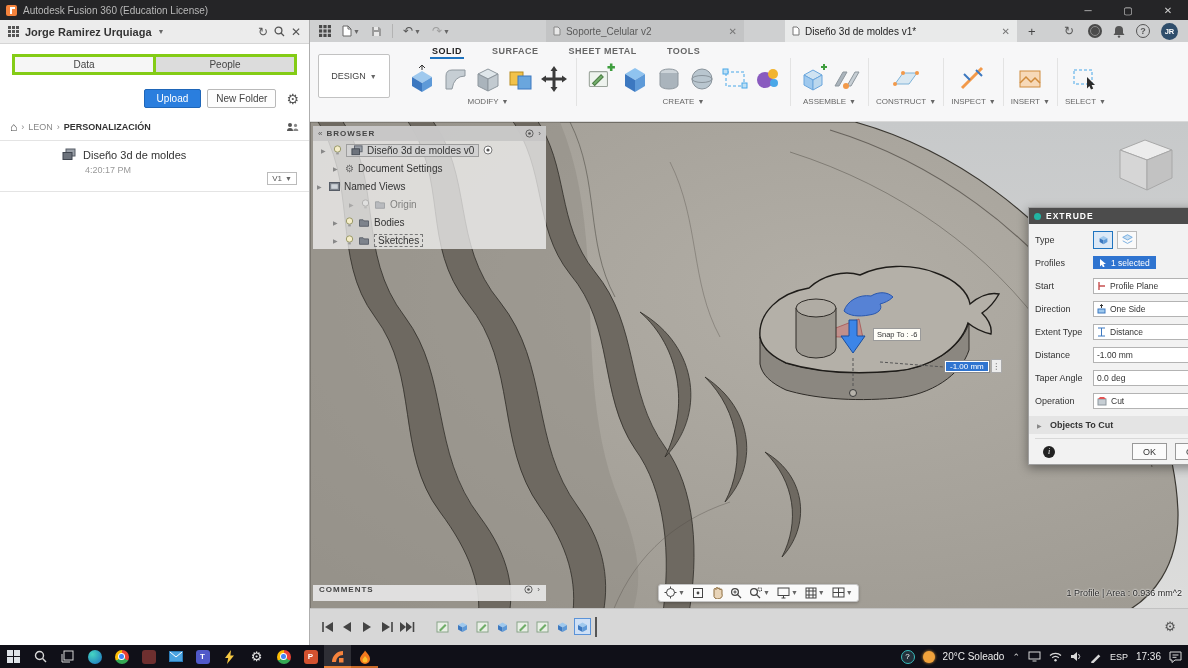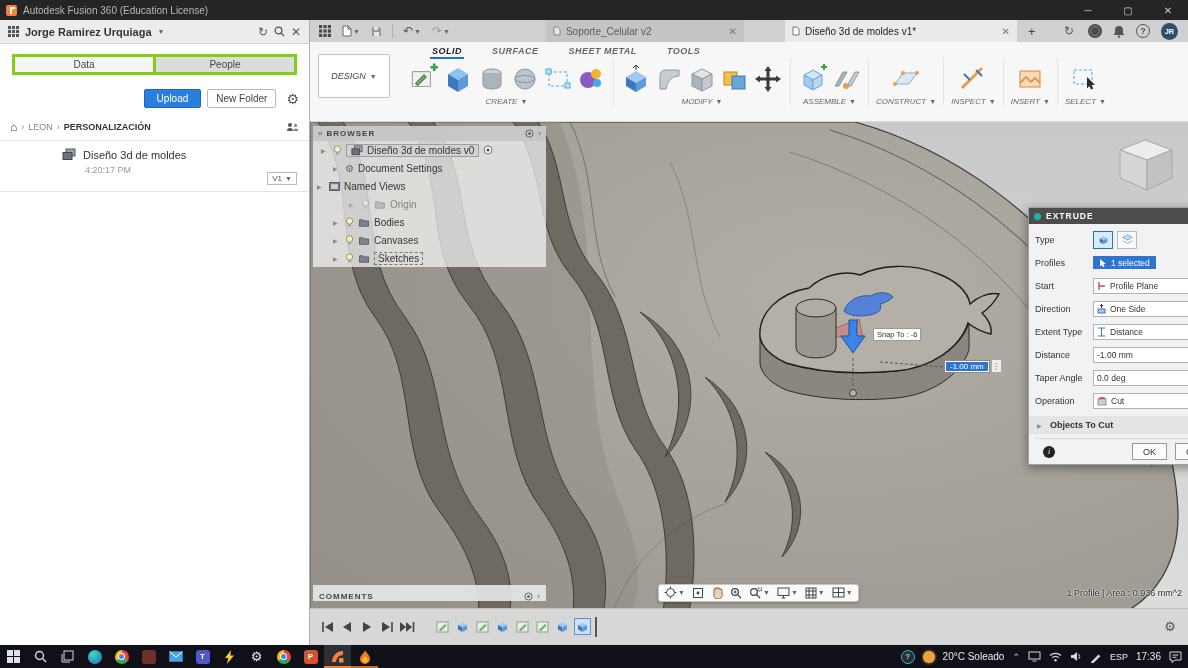--- a/index.html
+++ b/index.html
@@ -55,21 +55,21 @@
   .doc-tab .x{color:#777;font-size:10px;margin-left:auto;}
   .doc-tab .lbl{white-space:nowrap;overflow:hidden;text-overflow:ellipsis;text-align:right;}
   #tab-add{font-size:13px;color:#444;padding:0 6px;}
   #tabbar-right{margin-left:auto;display:flex;align-items:center;gap:11px;padding-right:10px;}
   #avatar{width:17px;height:17px;border-radius:50%;background:#2e4d6b;color:#fff;font-size:7.5px;display:flex;align-items:center;justify-content:center;font-weight:bold;}
   .help-circ{width:14px;height:14px;border-radius:50%;border:1.4px solid #555;color:#555;font-size:9px;display:flex;align-items:center;justify-content:center;font-weight:bold;}
   .globe-circ{width:14px;height:14px;border-radius:50%;background:#4a4a4a;position:relative;}
   .globe-circ::after{content:"";position:absolute;inset:2px;border-radius:50%;border:1px solid #8a8a8a;}
 
   
-  #ribbon{height:82px;background:#f7f7f8;border-bottom:1px solid #d9d9d9;position:relative;display:flex;align-items:flex-start;padding-left:8px;font-style:italic;}
+  #ribbon{height:82px;background:#f7f7f8;border-bottom:1px solid #d9d9d9;position:relative;display:flex;align-items:flex-start;padding-left:8px;}
   #ribbon-tabs{position:absolute;top:2px;left:120px;display:flex;gap:26px;}
   .rtab{font-size:9px;font-weight:bold;color:#666;letter-spacing:.5px;padding:2px 2px 3px 2px;}
   .rtab.active{color:#222;box-shadow:inset 0 -2px 0 #1f74c0;}
   #design-box{margin-top:12px;width:72px;height:44px;background:#fff;border:1px solid #c2c2c2;border-radius:2px;display:flex;align-items:center;justify-content:center;gap:4px;font-size:9px;color:#444;}
   #rb-groups{display:flex;margin-top:16px;margin-left:10px;}
   .rb-group{display:flex;flex-direction:column;align-items:center;padding:0 7px;border-right:1px solid #e3e3e3;}
   .rb-icons{display:flex;align-items:flex-end;gap:3px;height:36px;}
   .rb-label{font-size:8px;color:#666;margin-top:3px;display:flex;gap:3px;align-items:center;}
 
   
@@ -114,21 +114,21 @@
   
   #snap-tip{left:563px;top:206px;background:#fffef8;border:1px solid #9a9a9a;font-size:7.5px;color:#333;padding:1px 3px;white-space:nowrap;}
   #float-val{left:634px;top:237px;display:flex;align-items:center;}
   #float-val .box{background:#fff;border:1px solid #8a8a8a;padding:1px;display:flex;align-items:center;}
   #float-val .chip{background:#2f74d0;color:#fff;font-size:8px;padding:0 4px;white-space:nowrap;}
   #float-val .grip{width:11px;height:14px;background:#ececec;border:1px solid #aaa;margin-left:1px;color:#555;font-size:8px;display:flex;align-items:center;justify-content:center;}
 
   #viewcube{left:792px;top:6px;}
   #vp-status{right:6px;bottom:10px;font-size:9px;color:#1e1e1e;text-shadow:0 0 2px #fff,0 0 2px #fff;}
 
-  #comments-bar{left:3px;bottom:7px;width:233px;height:16px;background:rgba(232,232,232,0.9);display:flex;align-items:flex-end;padding:0 6px;gap:4px;}
+  #comments-bar{left:3px;bottom:7px;width:233px;height:16px;background:rgba(232,232,232,0.9);display:flex;align-items:flex-start;padding:0 6px;gap:4px;}
   #comments-bar .t{font-size:8px;font-weight:bold;letter-spacing:1px;color:#444;}
   #comments-bar .spacer{flex:1;}
 
   #navbar{left:348px;bottom:6px;height:18px;background:#fafafa;border:1px solid #c5c5c5;border-radius:3px;box-shadow:0 1px 3px rgba(0,0,0,.25);display:flex;align-items:center;padding:0 5px;gap:7px;}
   .nav-it{display:flex;align-items:center;gap:1px;color:#444;}
 
   
   #timeline{height:38px;background:#d7d7d7;border-top:1px solid #c2c2c2;display:flex;align-items:center;padding:0 8px;}
   .pb-btn{width:18px;height:18px;display:flex;align-items:center;justify-content:center;margin-right:2px;}
   #tl-icons{display:flex;gap:3px;margin-left:16px;align-items:center;}
@@ -308,20 +308,49 @@
           <span class="rtab">SHEET METAL</span>
           <span class="rtab">TOOLS</span>
         </div>
         <div id="design-box">
           <span>DESIGN</span>
             <span class="caret">▼</span>
         </div>
         <div id="rb-groups">
           <div class="rb-group">
             <div class="rb-icons">
+              <svg width="30" height="30" viewBox="0 0 30 30">
+                  <path d="M5 13 L15 7 L25 13 L15 19Z" fill="#9fc9ee"></path>
+                  <path d="M5 13 L15 19 V28 L5 22Z" fill="#3c78c0"></path>
+                  <path d="M25 13 L15 19 V28 L25 22Z" fill="#5e9ad8"></path>
+                  <path d="M15 1 v5 M12 4 l3 -3 3 3" stroke="#333" fill="none"></path>
+                </svg>
+              <svg width="30" height="30" viewBox="0 0 30 30">
+                  <path d="M6 25 V12 Q6 6 12 6 H25 V12 Q14 12 12 25Z" fill="#c6ced4" stroke="#8e979e"></path>
+                </svg>
+              <svg width="30" height="30" viewBox="0 0 30 30">
+                  <path d="M5 10 L15 5 L25 10 L15 15Z" fill="#dfe6ea" stroke="#8e979e"></path>
+                  <path d="M5 10 L15 15 V27 L5 22Z" fill="#aab4bc" stroke="#8e979e"></path>
+                  <path d="M25 10 L15 15 V27 L25 22Z" fill="#c2cad0" stroke="#8e979e"></path>
+                </svg>
+              <svg width="30" height="30" viewBox="0 0 30 30">
+                  <rect x="4" y="8" width="13" height="13" fill="#f2c24a" stroke="#b88b1f"></rect>
+                  <rect x="12" y="12" width="13" height="13" fill="#6aa6dd" stroke="#3c78c0"></rect>
+                </svg>
+              <svg width="30" height="30" viewBox="0 0 30 30">
+                  <path d="M15 2 L18.5 7 H16.5 V13.5 H23 V11.5 L28 15 L23 18.5 V16.5 H16.5 V23 H18.5 L15 28 L11.5 23 H13.5 V16.5 H7 V18.5 L2 15 L7 11.5 V13.5 H13.5 V7 H11.5Z" fill="#3a3a3a"></path>
+                </svg>
+            </div>
+            <div class="rb-label">
+                <span>MODIFY</span>
+                <span class="caret">▼</span>
+              </div>
+          </div>
+          <div class="rb-group">
+            <div class="rb-icons">
               <svg width="32" height="32" viewBox="0 0 30 30">
                   <rect x="5" y="9" width="17" height="14" rx="1" fill="#eef3ee" stroke="#9aa39a"></rect>
                   <path d="M8 20 L16 12 l2 2 -8 8Z" fill="#74b06c" stroke="#4d7d46"></path>
                   <path d="M22 5 h7 M25.5 1.5 v7" stroke="#3f9e3f" stroke-width="2.4"></path>
                 </svg>
               <svg width="32" height="32" viewBox="0 0 32 32">
                   <path d="M6 12 L16 6 L26 12 L16 18Z" fill="#8fc3ef"></path>
                   <path d="M6 12 L16 18 V30 L6 24Z" fill="#3c78c0"></path>
                   <path d="M26 12 L16 18 V30 L26 24Z" fill="#5e9ad8"></path>
                 </svg>
@@ -339,49 +368,20 @@
                   <rect x="22" y="19" width="5" height="5" fill="#bfe0f5" stroke="#49a7e8"></rect>
                 </svg>
               <svg width="30" height="30" viewBox="0 0 30 30">
                   <circle cx="12" cy="16" r="8" fill="#8a5bbf"></circle>
                   <circle cx="20" cy="10" r="5" fill="#f2b430"></circle>
                   <circle cx="21" cy="19" r="4" fill="#49a7e8"></circle>
                 </svg>
             </div>
             <div class="rb-label">
                 <span>CREATE</span>
-                <span class="caret">▼</span>
-              </div>
-          </div>
-          <div class="rb-group">
-            <div class="rb-icons">
-              <svg width="30" height="30" viewBox="0 0 30 30">
-                  <path d="M5 13 L15 7 L25 13 L15 19Z" fill="#9fc9ee"></path>
-                  <path d="M5 13 L15 19 V28 L5 22Z" fill="#3c78c0"></path>
-                  <path d="M25 13 L15 19 V28 L25 22Z" fill="#5e9ad8"></path>
-                  <path d="M15 1 v5 M12 4 l3 -3 3 3" stroke="#333" fill="none"></path>
-                </svg>
-              <svg width="30" height="30" viewBox="0 0 30 30">
-                  <path d="M6 25 V12 Q6 6 12 6 H25 V12 Q14 12 12 25Z" fill="#c6ced4" stroke="#8e979e"></path>
-                </svg>
-              <svg width="30" height="30" viewBox="0 0 30 30">
-                  <path d="M5 10 L15 5 L25 10 L15 15Z" fill="#dfe6ea" stroke="#8e979e"></path>
-                  <path d="M5 10 L15 15 V27 L5 22Z" fill="#aab4bc" stroke="#8e979e"></path>
-                  <path d="M25 10 L15 15 V27 L25 22Z" fill="#c2cad0" stroke="#8e979e"></path>
-                </svg>
-              <svg width="30" height="30" viewBox="0 0 30 30">
-                  <rect x="4" y="8" width="13" height="13" fill="#f2c24a" stroke="#b88b1f"></rect>
-                  <rect x="12" y="12" width="13" height="13" fill="#6aa6dd" stroke="#3c78c0"></rect>
-                </svg>
-              <svg width="30" height="30" viewBox="0 0 30 30">
-                  <path d="M15 2 L18.5 7 H16.5 V13.5 H23 V11.5 L28 15 L23 18.5 V16.5 H16.5 V23 H18.5 L15 28 L11.5 23 H13.5 V16.5 H7 V18.5 L2 15 L7 11.5 V13.5 H13.5 V7 H11.5Z" fill="#3a3a3a"></path>
-                </svg>
-            </div>
-            <div class="rb-label">
-                <span>MODIFY</span>
                 <span class="caret">▼</span>
               </div>
           </div>
           <div class="rb-group">
             <div class="rb-icons">
               <svg width="30" height="30" viewBox="0 0 30 30">
                   <path d="M6 11 L15 6 L24 11 L15 16Z" fill="#cfe3f2" stroke="#6aa6dd"></path>
                   <path d="M6 11 L15 16 V26 L6 21Z" fill="#9fc9ee" stroke="#6aa6dd"></path>
                   <path d="M24 11 L15 16 V26 L24 21Z" fill="#bcd8ee" stroke="#6aa6dd"></path>
                   <path d="M23 3 h6 M26 0 v6" stroke="#3f9e3f" stroke-width="2"></path>
@@ -555,31 +555,20 @@
           <div class="br-row" style="padding-left:20px;">
             <span class="tri">▶</span>
             <svg width="9" height="10" viewBox="0 0 9 10">
                 <circle cx="4.5" cy="4" r="3.2" fill="#f5edc8" stroke="#9a9a6a"></circle>
                 <rect x="3.2" y="7.4" width="2.6" height="2" fill="#999"></rect>
               </svg>
             <svg width="12" height="9" viewBox="0 0 12 10">
                 <path d="M1 2 h4 l1 1.2 h5 v6 H1Z" fill="#7d838c" stroke="#565c66"></path>
               </svg>
             <span>Bodies</span>
-          </div>
-          <div class="br-row" style="padding-left:20px;">
-            <span class="tri">▶</span>
-            <svg width="9" height="10" viewBox="0 0 9 10">
-                <circle cx="4.5" cy="4" r="3.2" fill="#f5edc8" stroke="#9a9a6a"></circle>
-                <rect x="3.2" y="7.4" width="2.6" height="2" fill="#999"></rect>
-              </svg>
-            <svg width="12" height="9" viewBox="0 0 12 10">
-                <path d="M1 2 h4 l1 1.2 h5 v6 H1Z" fill="#7d838c" stroke="#565c66"></path>
-              </svg>
-            <span>Canvases</span>
           </div>
           <div class="br-row" style="padding-left:20px;">
             <span class="tri">▶</span>
             <svg width="9" height="10" viewBox="0 0 9 10">
                 <circle cx="4.5" cy="4" r="3.2" fill="#f5edc8" stroke="#9a9a6a"></circle>
                 <rect x="3.2" y="7.4" width="2.6" height="2" fill="#999"></rect>
               </svg>
             <svg width="12" height="9" viewBox="0 0 12 10">
                 <path d="M1 2 h4 l1 1.2 h5 v6 H1Z" fill="#7d838c" stroke="#565c66"></path>
               </svg>

